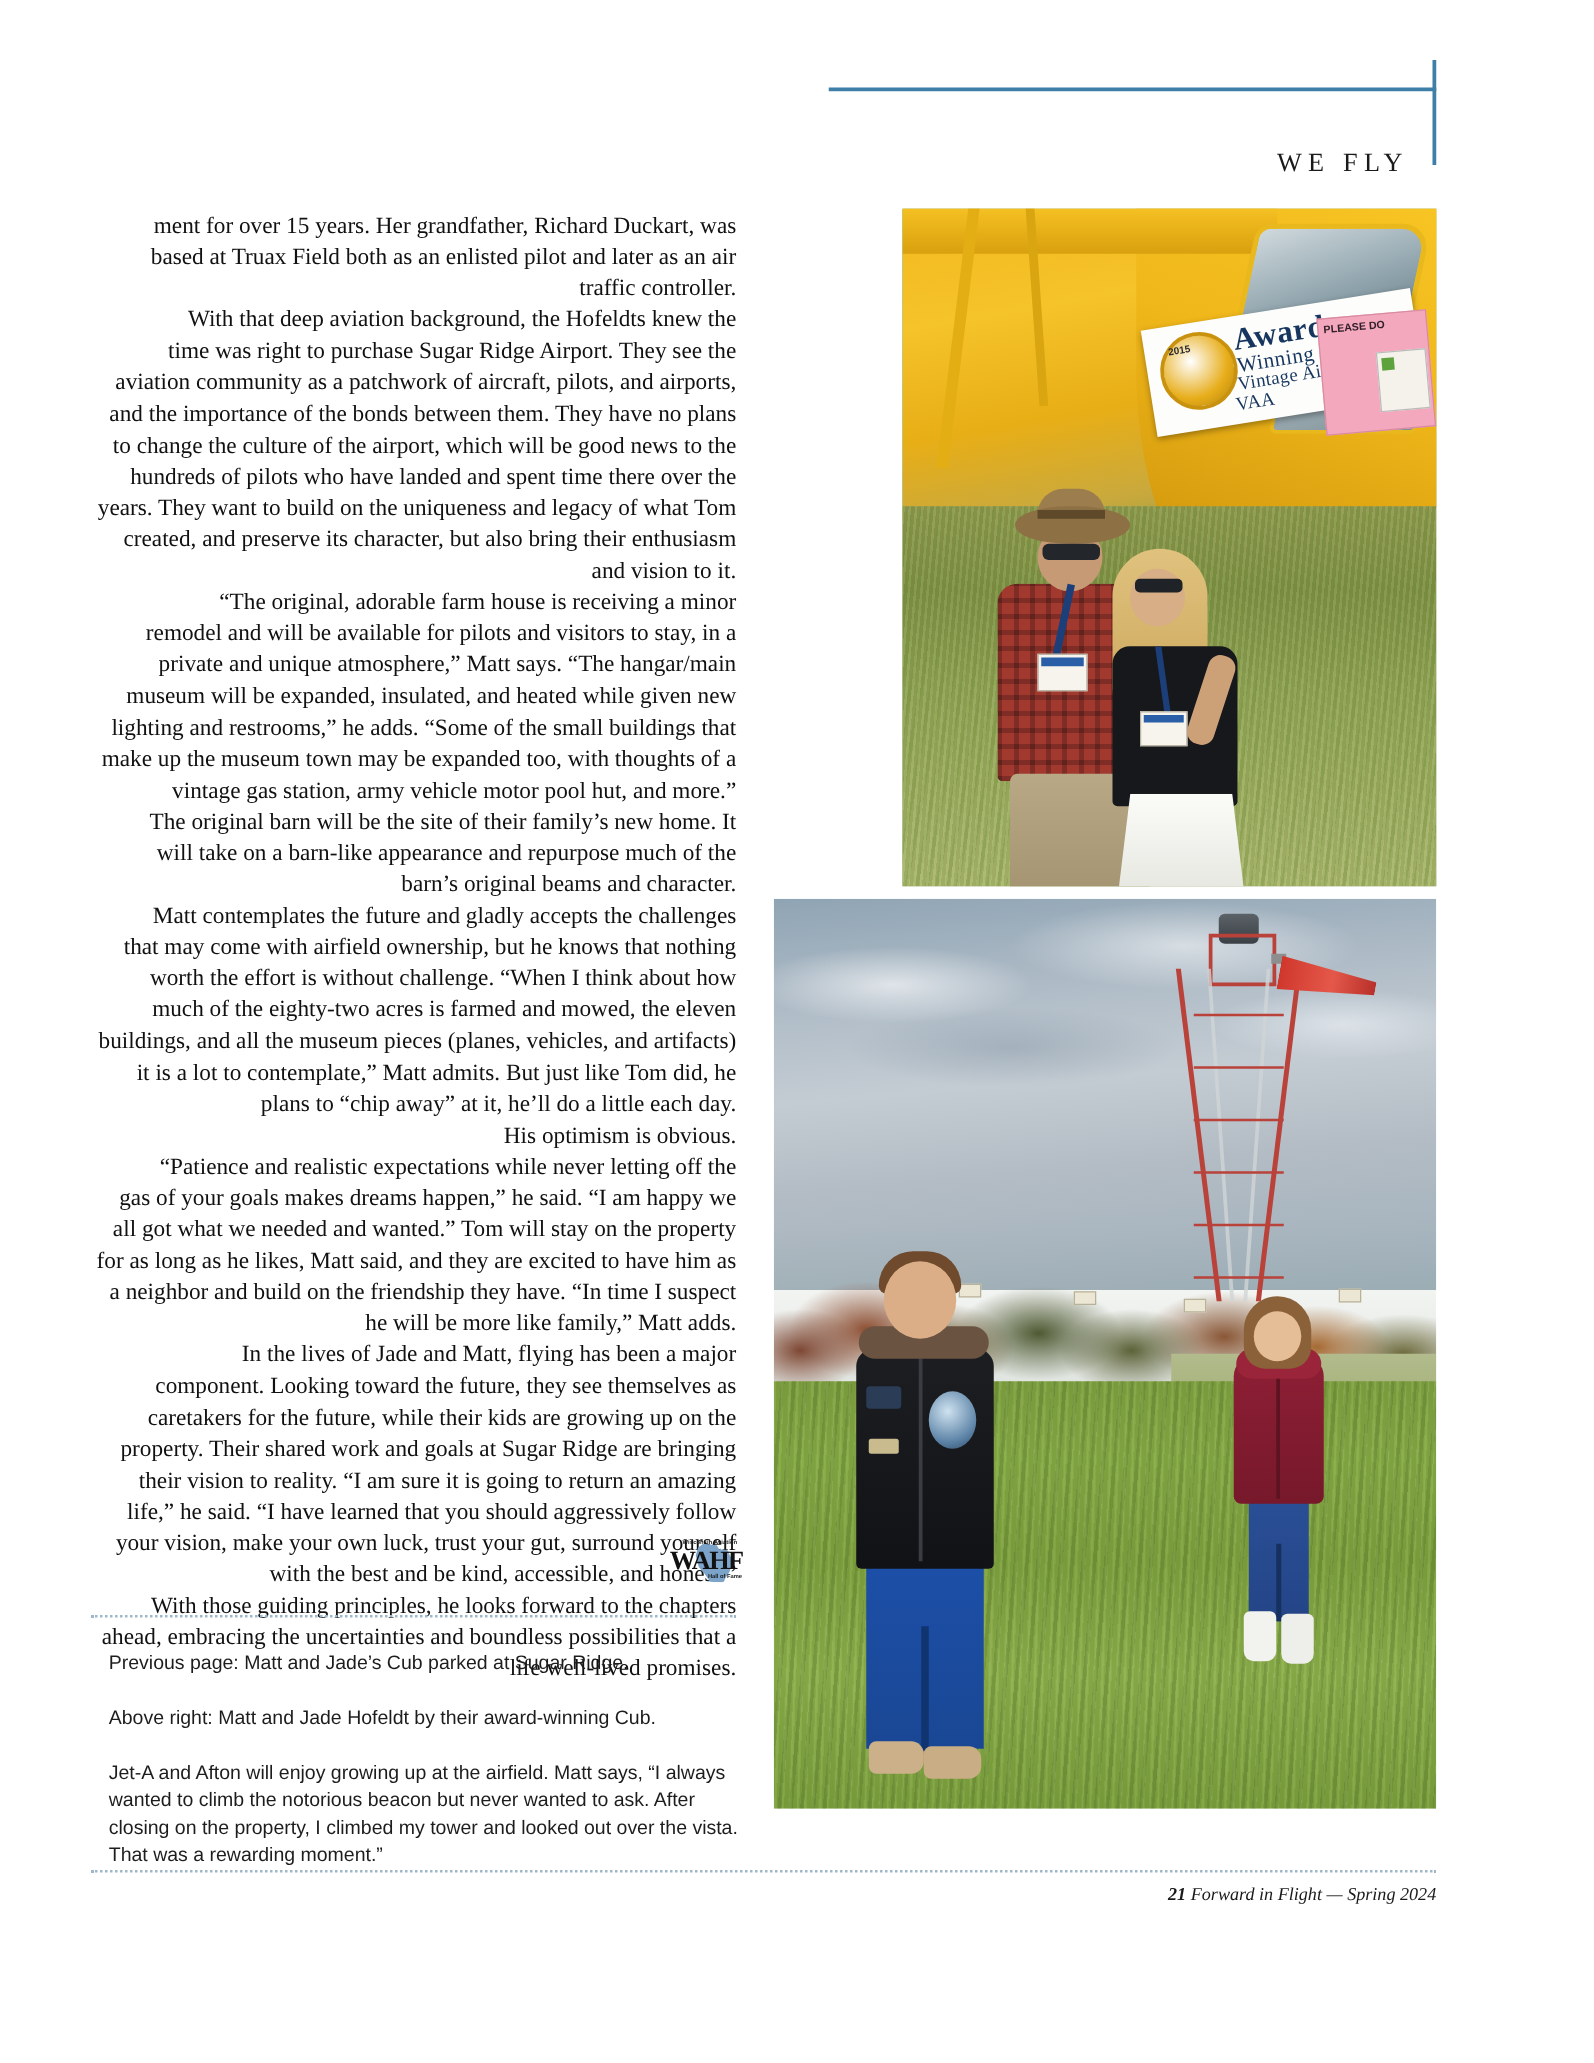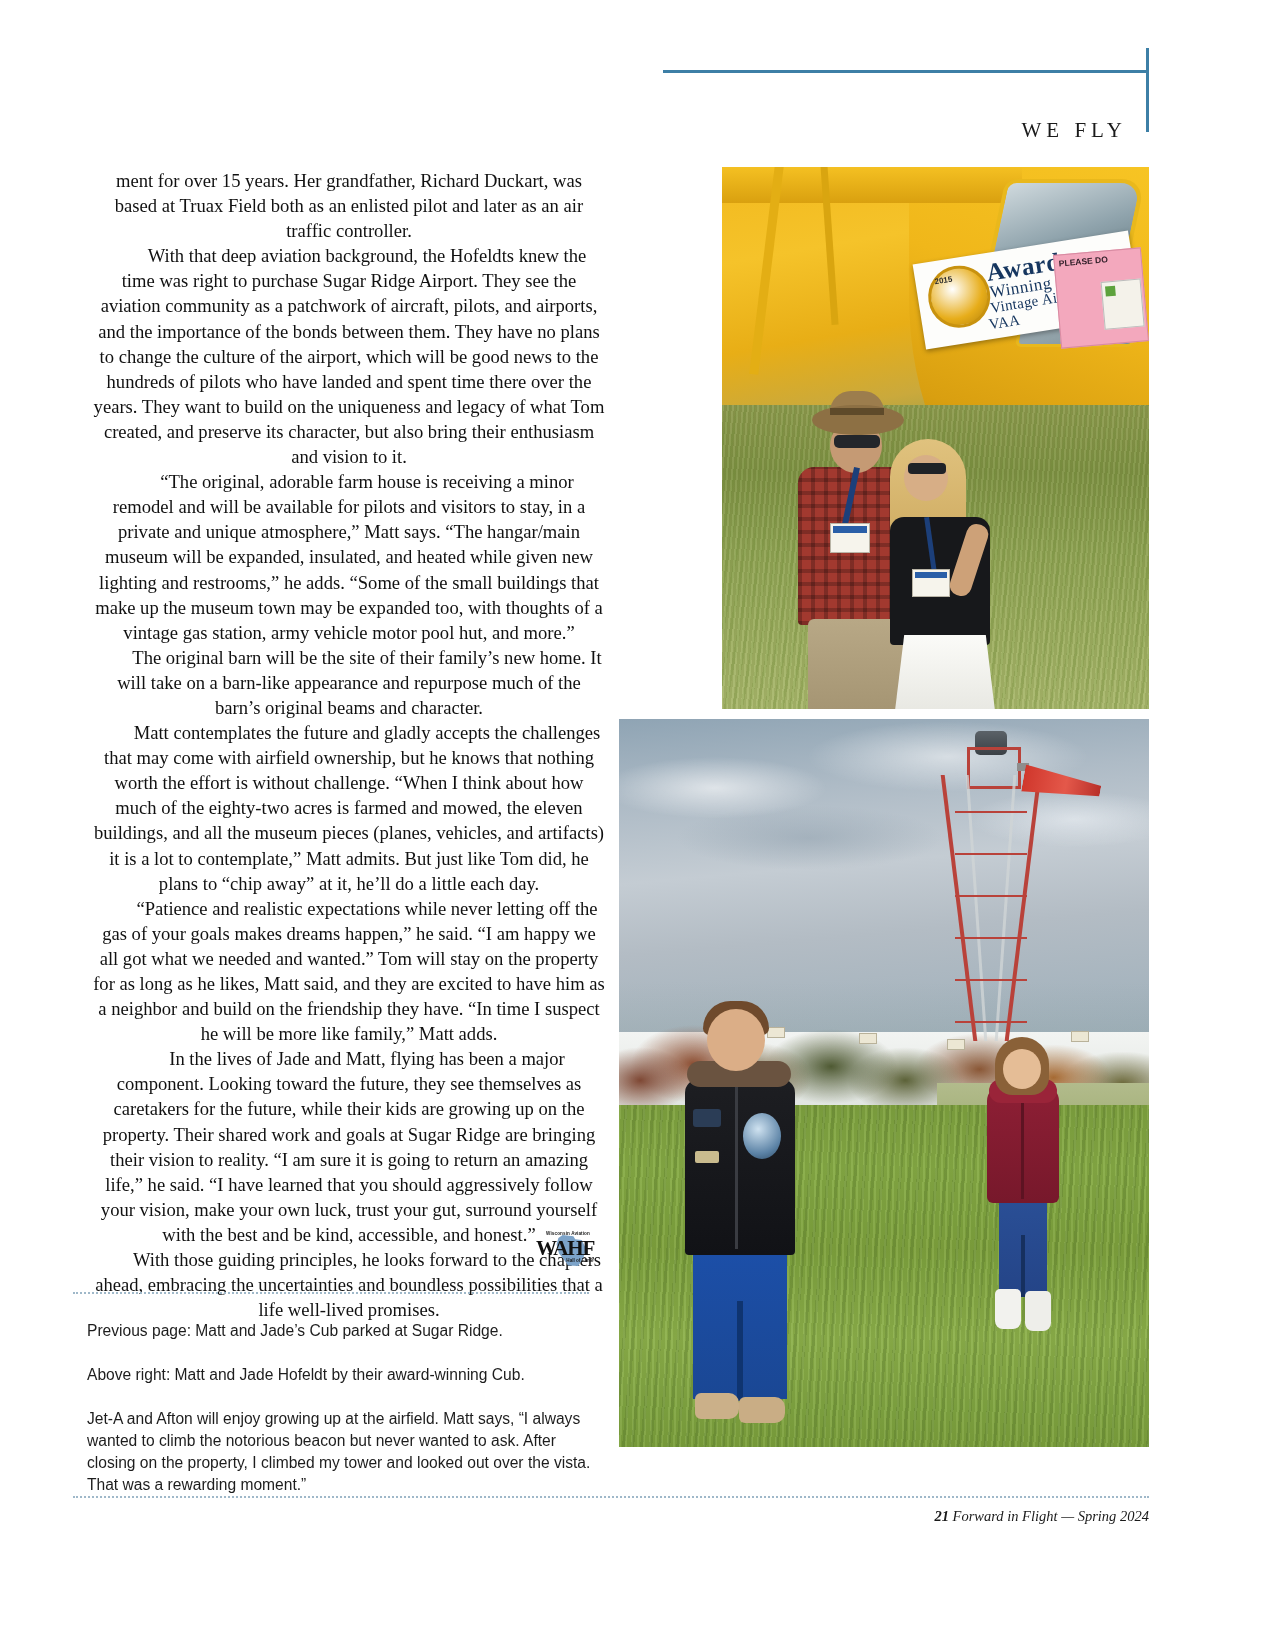--- a/index.html
+++ b/index.html
@@ -19,23 +19,22 @@
   .header .title{
     position:absolute; right:22px; top:14px;
     font-family:"Liberation Serif", serif;
     font-size:21px; letter-spacing:5px; color:#1a1a1a;margin-top:34px;
   }
 
   
   .col{
     position:absolute; left:77px; top:168px; width:512px;
     font-size:18.6px; line-height:25.1px; color:#111;
-    text-align:center;
+    text-align:right;
     font-family:"Liberation Serif", serif;
-    margin-left:16px;
   }
   .col p{margin:0; text-indent:0;}
   .col p.ind{text-indent:36px;}
 
   
   .wahf{position:absolute; left:531px; top:1231px; width:68px; height:38px;}
   .wahf .wis{
     position:absolute; left:25px; top:4px; width:30px; height:31px;
     background:#7ca3c9;
     clip-path:polygon(22% 0%, 58% 4%, 64% 14%, 86% 16%, 100% 44%, 92% 72%, 74% 100%, 40% 98%, 26% 78%, 10% 60%, 2% 30%, 8% 10%);
@@ -288,20 +287,21 @@
     <div class="vline"></div>
     <div class="title">WE FLY</div>
   </div>
 
   <div class="col">
     <p>ment for over 15 years. Her grandfather, Richard Duckart, was based at Truax Field both as an enlisted pilot and later as an air traffic controller.</p>
     <p class="ind">With that deep aviation background, the Hofeldts knew the time was right to purchase Sugar Ridge Airport. They see the aviation community as a patchwork of aircraft, pilots, and airports, and the importance of the bonds between them. They have no plans to change the culture of the airport, which will be good news to the hundreds of pilots who have landed and spent time there over the years. They want to build on the uniqueness and legacy of what Tom created, and preserve its character, but also bring their enthusiasm and vision to it.</p>
     <p class="ind">“The original, adorable farm house is receiving a minor remodel and will be available for pilots and visitors to stay, in a private and unique atmosphere,” Matt says. “The hangar/main museum will be expanded, insulated, and heated while given new lighting and restrooms,” he adds. “Some of the small buildings that make up the museum town may be expanded too, with thoughts of a vintage gas station, army vehicle motor pool hut, and more.”</p>
     <p class="ind">The original barn will be the site of their family’s new home. It will take on a barn-like appearance and repurpose much of the barn’s original beams and character.</p>
     <p class="ind">Matt contemplates the future and gladly accepts the challenges that may come with airfield ownership, but he knows that nothing worth the effort is without challenge. “When I think about how much of the eighty-two acres is farmed and mowed, the eleven buildings, and all the museum pieces (planes, vehicles, and artifacts) it is a lot to contemplate,” Matt admits. But just like Tom did, he plans to “chip away” at it, he’ll do a little each day.</p>
+    <p class="ind">His optimism is obvious.</p>
     <p class="ind">“Patience and realistic expectations while never letting off the gas of your goals makes dreams happen,” he said. “I am happy we all got what we needed and wanted.” Tom will stay on the property for as long as he likes, Matt said, and they are excited to have him as a neighbor and build on the friendship they have. “In time I suspect he will be more like family,” Matt adds.</p>
     <p class="ind">In the lives of Jade and Matt, flying has been a major component. Looking toward the future, they see themselves as caretakers for the future, while their kids are growing up on the property. Their shared work and goals at Sugar Ridge are bringing their vision to reality. “I am sure it is going to return an amazing life,” he said. “I have learned that you should aggressively follow your vision, make your own luck, trust your gut, surround yourself with the best and be kind, accessible, and honest.”</p>
     <p class="ind">With those guiding principles, he looks forward to the chapters ahead, embracing the uncertainties and boundless possibilities that a life well-lived promises.</p>
   </div>
 
   <div class="wahf">
     <div class="wis"></div>
     <div class="top-t">Wisconsin Aviation</div>
     <div class="main-t">WAHF</div>
     <div class="bot-t">Hall of Fame</div>

